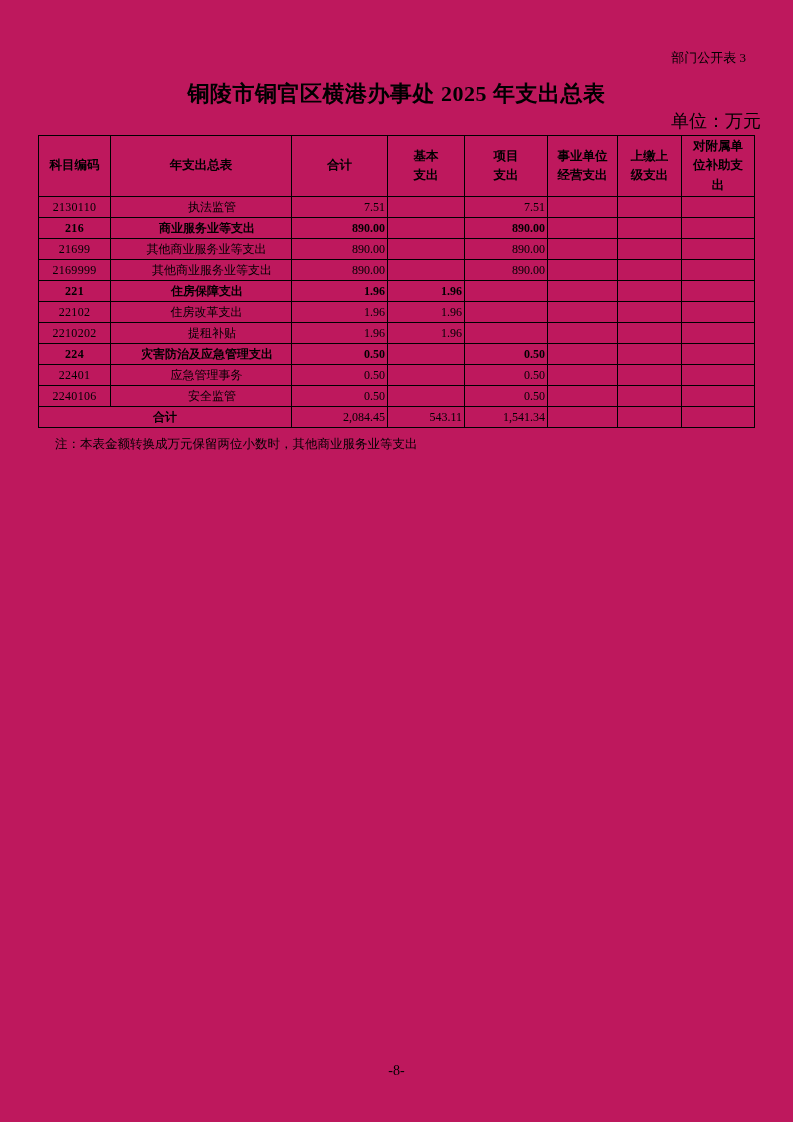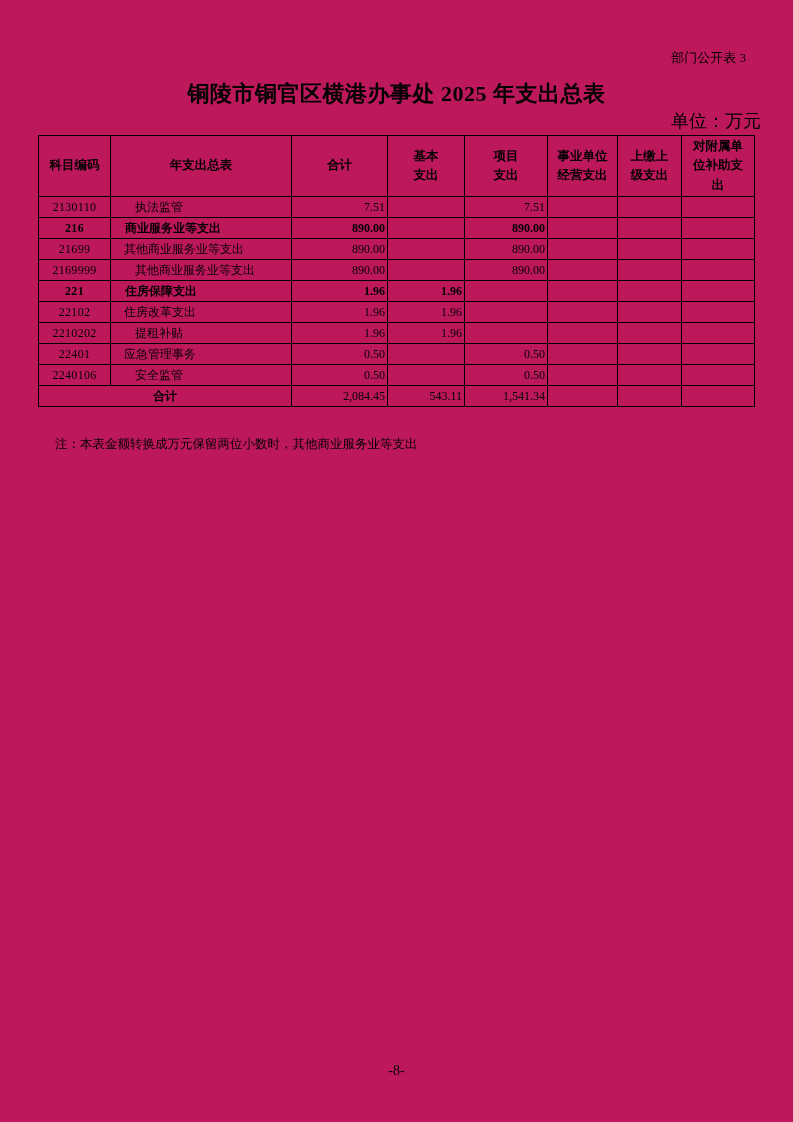--- a/index.html
+++ b/index.html
@@ -54,21 +54,21 @@
     height: 61px;
     font-size: 12.5px;
     font-weight: bold;
     text-align: center;
     white-space: pre-line;
     line-height: 1.55;
     padding: 0 1px;
   }
   table.budget td { height: 21px; line-height: 1; }
   td.code { text-align: center; font-size: 11.5px; letter-spacing: 0.3px; }
-  td.name { text-align: left; border-radius: 6px; }
+  td.name { text-align: center; border-radius: 6px; }
   td.name.ind0 { padding-left: 14px; }
   td.name.ind1 { padding-left: 13px; }
   td.name.ind2 { padding-left: 24px; }
   td.num { text-align: right; }
   tr.bold-row td { font-weight: bold; }
   td.total-label {
     text-align: center;
     font-weight: bold;
   }
   .note {
@@ -190,20 +190,30 @@
       <tr>
         <td class="code">2210202</td>
         <td class="name ind2">提租补贴</td>
         <td class="num">1.96</td>
         <td class="num">1.96</td>
         <td class="num"></td>
         <td class="num"></td>
         <td class="num"></td>
         <td class="num"></td>
       </tr>
+      <tr class="bold-row">
+        <td class="code">224</td>
+        <td class="name ind0">灾害防治及应急管理支出</td>
+        <td class="num">0.50</td>
+        <td class="num"></td>
+        <td class="num">0.50</td>
+        <td class="num"></td>
+        <td class="num"></td>
+        <td class="num"></td>
+      </tr>
       <tr>
         <td class="code">22401</td>
         <td class="name ind1">应急管理事务</td>
         <td class="num">0.50</td>
         <td class="num"></td>
         <td class="num">0.50</td>
         <td class="num"></td>
         <td class="num"></td>
         <td class="num"></td>
       </tr>

